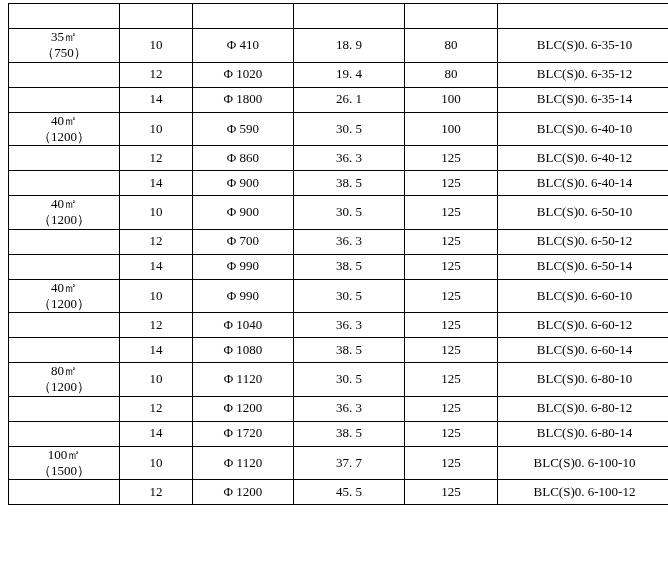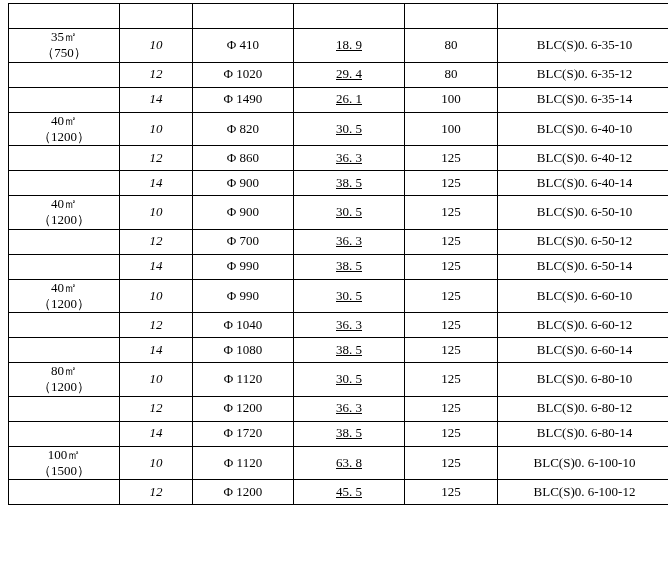--- a/index.html
+++ b/index.html
@@ -25,23 +25,23 @@
     border: 1px solid #000000;
     text-align: center;
     vertical-align: middle;
     font-size: 13px;
     line-height: 1.25;
     padding: 0;
     height: 24px;
     font-family: "Liberation Serif", serif;
   }
   td.c0 { width: 110px; margin-left: 39px; }
-  td.c1 { width: 72px; font-style: italic; }
+  td.c1 { width: 72px; }
   td.c2 { width: 100px; }
-  td.c3 { width: 110px; text-decoration: underline; }
+  td.c3 { width: 110px; }
   td.c4 { width: 92px; margin-left: 48px; }
   td.c5 { width: 173px; text-align: left; padding-left: 5px; }
   tr.header-row td { height: 19px; }
   td.area-cell {
     font-size: 13px;
     line-height: 1.3;
   }
   td.area-cell .sub {
     display: block;
   }
@@ -69,40 +69,40 @@
       <td class="c1">10</td>
       <td class="c2">Φ 410</td>
       <td class="c3">18. 9</td>
       <td class="c4">80</td>
       <td class="c5">BLC(S)0. 6-35-10</td>
     </tr>
     <tr>
       <td class="c0 blank"></td>
       <td class="c1">12</td>
       <td class="c2">Φ 1020</td>
-      <td class="c3">29. 4</td>
+      <td class="c3">19. 4</td>
       <td class="c4">80</td>
       <td class="c5">BLC(S)0. 6-35-12</td>
     </tr>
     <tr>
       <td class="c0 blank"></td>
       <td class="c1">14</td>
-      <td class="c2">Φ 1490</td>
+      <td class="c2">Φ 1800</td>
       <td class="c3">26. 1</td>
       <td class="c4">100</td>
       <td class="c5">BLC(S)0. 6-35-14</td>
     </tr>
 
     <tr>
       <td class="c0 area-cell">
         <span>40㎡</span>
         <span class="sub">（1200）</span>
       </td>
       <td class="c1">10</td>
-      <td class="c2">Φ 820</td>
+      <td class="c2">Φ 590</td>
       <td class="c3">30. 5</td>
       <td class="c4">100</td>
       <td class="c5">BLC(S)0. 6-40-10</td>
     </tr>
     <tr>
       <td class="c0 blank"></td>
       <td class="c1">12</td>
       <td class="c2">Φ 860</td>
       <td class="c3">36. 3</td>
       <td class="c4">125</td>
@@ -201,21 +201,21 @@
       <td class="c5">BLC(S)0. 6-80-14</td>
     </tr>
 
     <tr>
       <td class="c0 area-cell">
         <span>100㎡</span>
         <span class="sub">（1500）</span>
       </td>
       <td class="c1">10</td>
       <td class="c2">Φ 1120</td>
-      <td class="c3">63. 8</td>
+      <td class="c3">37. 7</td>
       <td class="c4">125</td>
       <td class="c5">BLC(S)0. 6-100-10</td>
     </tr>
     <tr>
       <td class="c0 blank"></td>
       <td class="c1">12</td>
       <td class="c2">Φ 1200</td>
       <td class="c3">45. 5</td>
       <td class="c4">125</td>
       <td class="c5">BLC(S)0. 6-100-12</td>

